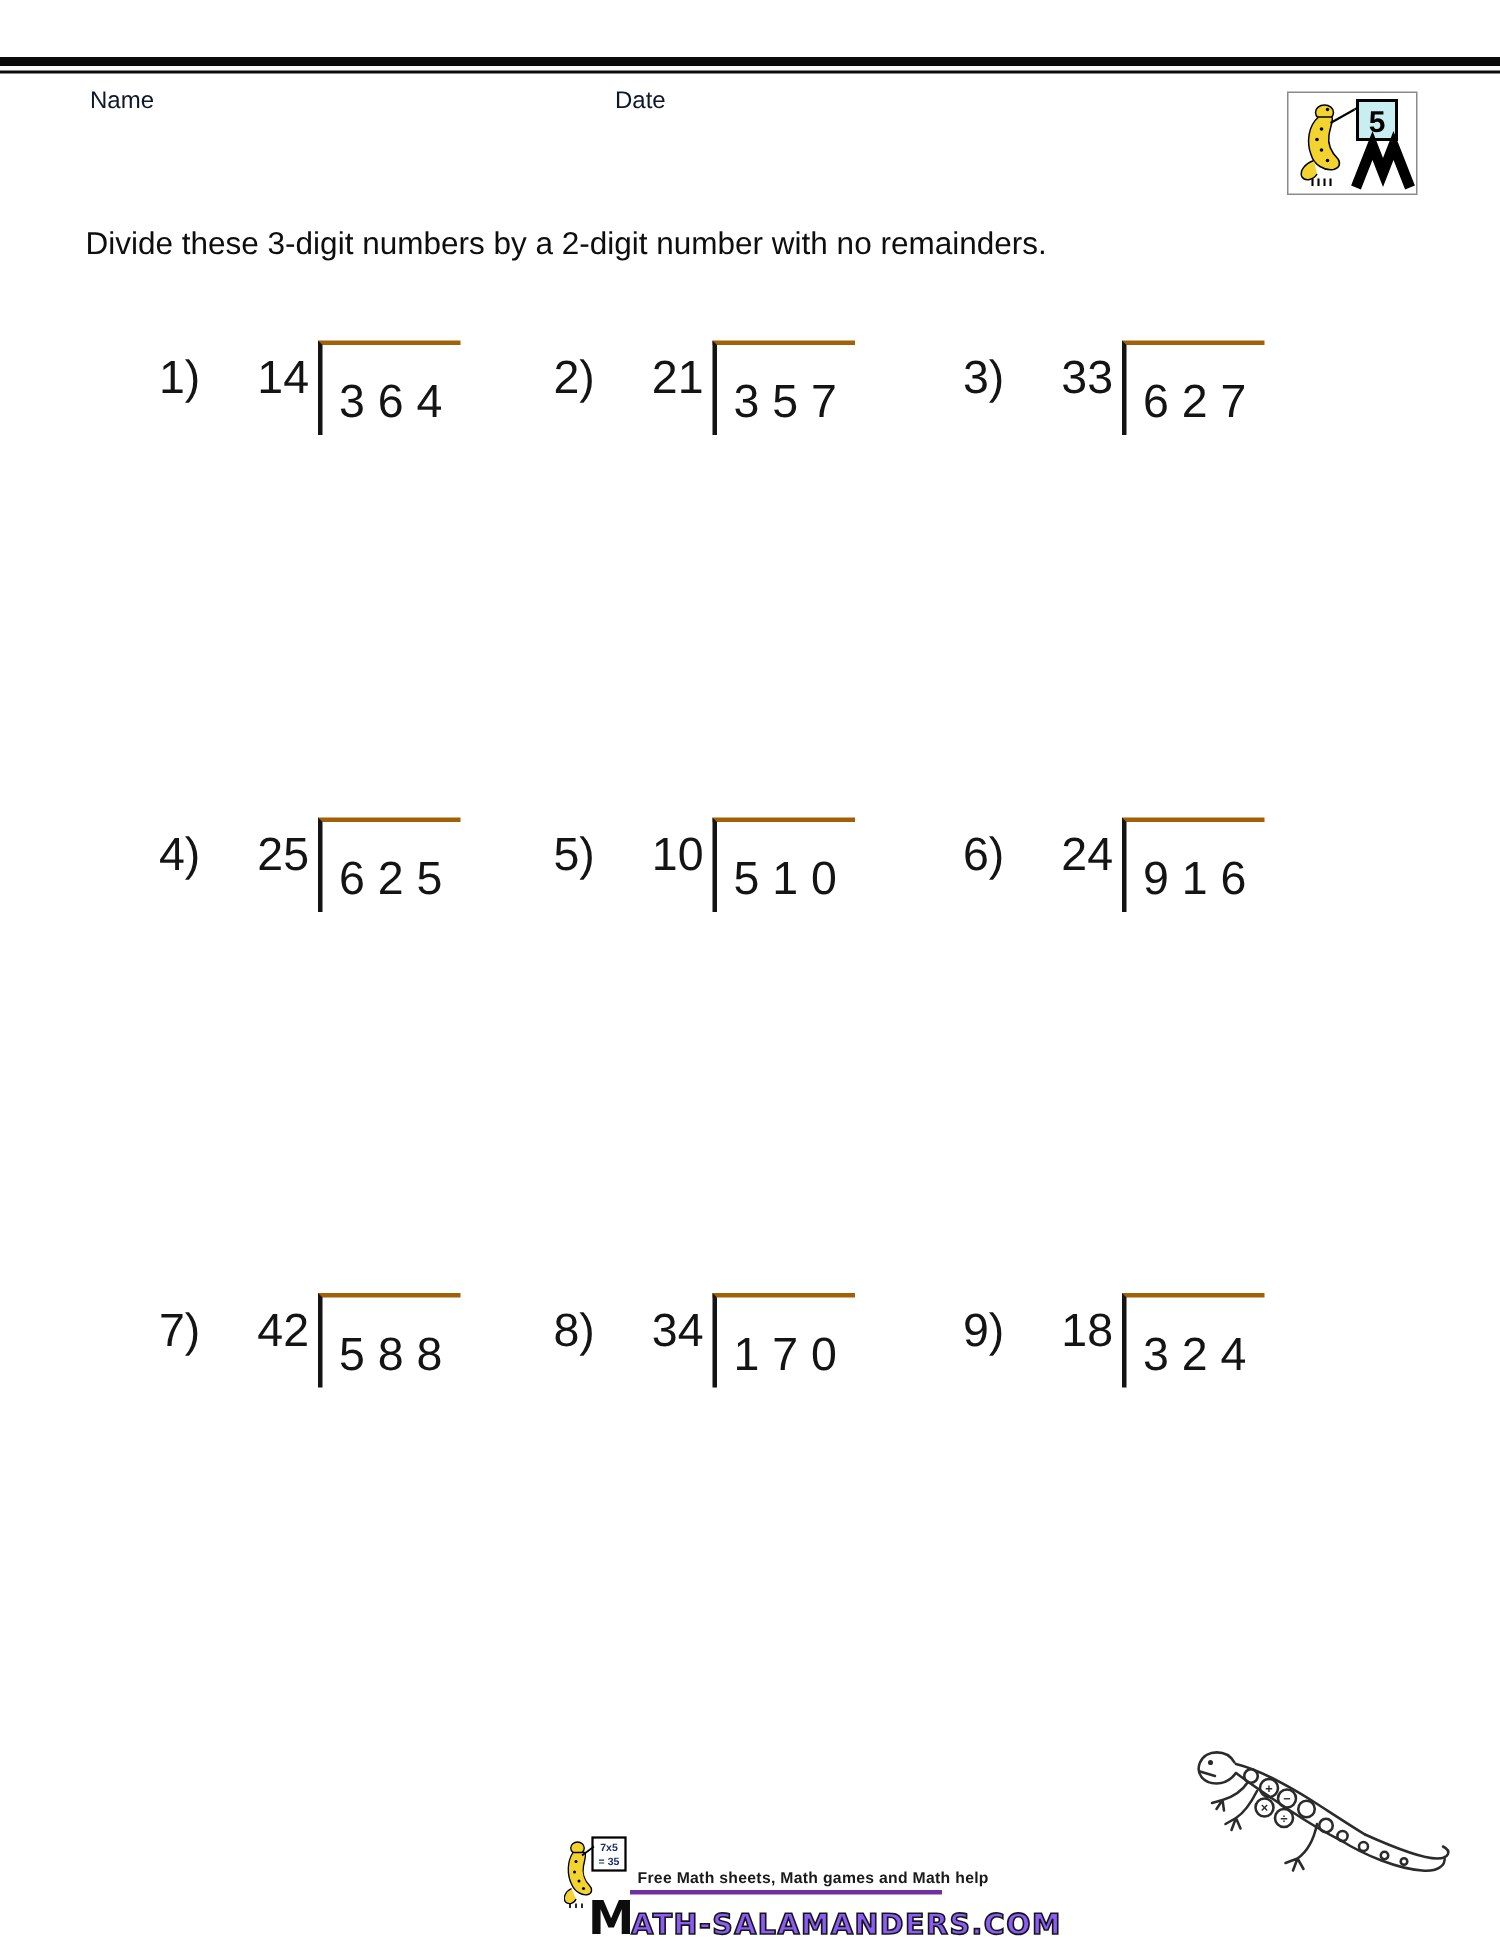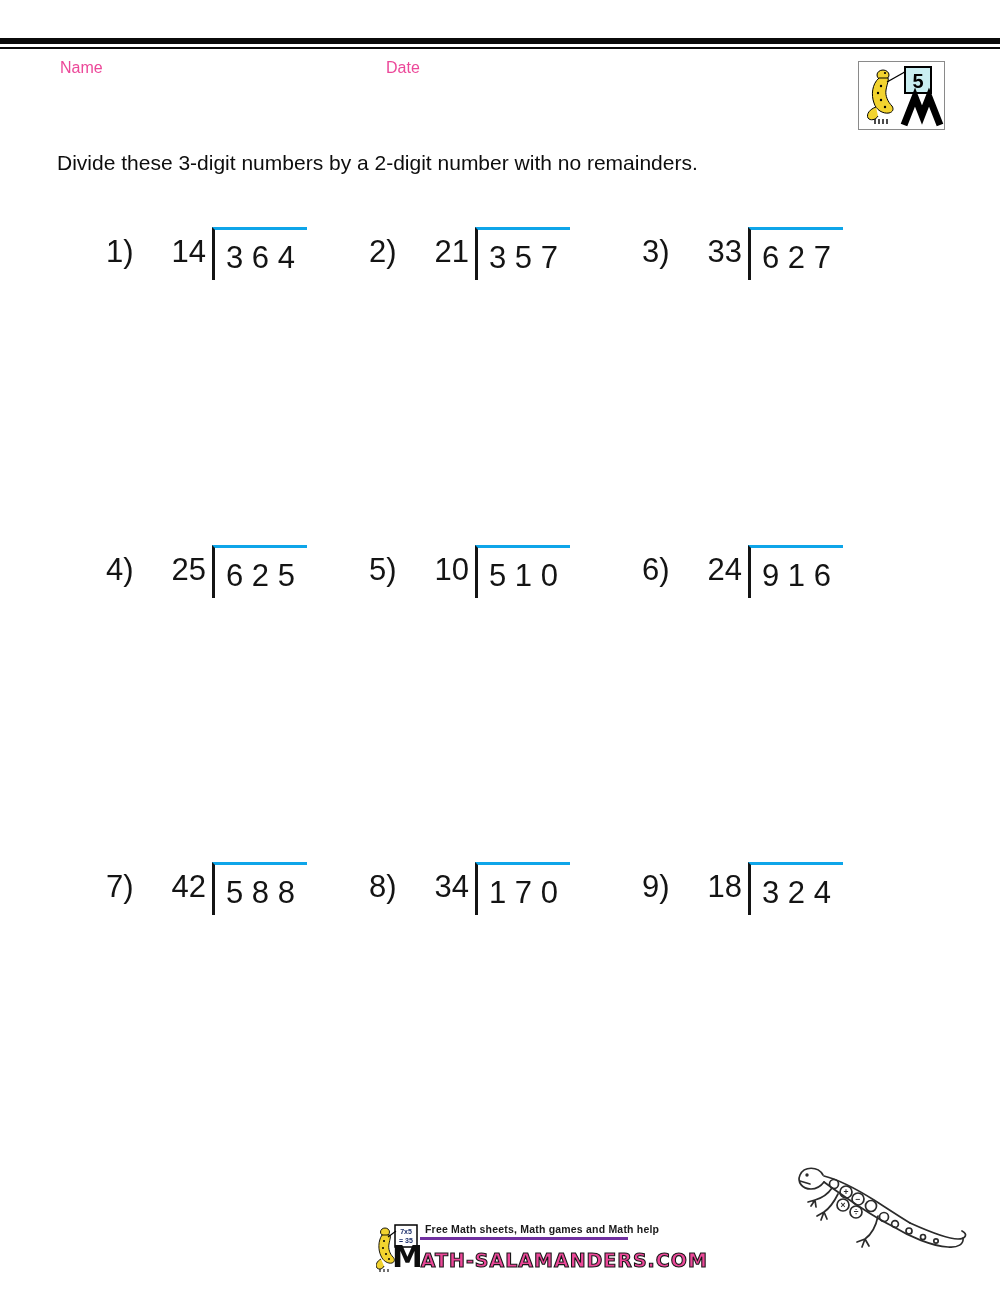--- a/index.html
+++ b/index.html
@@ -8,23 +8,23 @@
     width:1000px;height:1294px;
     background:#ffffff;
     font-family:"Liberation Sans", sans-serif;
     color:#111;
     overflow:hidden;
   }
   .top-rule{
     position:absolute;left:0;top:38px;width:1000px;height:3px;
     border-top:6px solid #0b0b0b;border-bottom:2px solid #0b0b0b;background:#fff;
   }
-  .field-label{position:absolute;font-size:16px;color:#ec4899;}
+  .field-label{position:absolute;font-size:16px;color:#0f172a;}
   .name-label{left:60px;top:59px;}
-  .date-label{left:386px;top:59px;text-align:center;}
+  .date-label{left:410px;top:59px;text-align:center;}
 
   .corner-logo{
     position:absolute;left:858px;top:61px;width:87px;height:69px;
     border:1px solid #8a8a8a;background:#fff;box-sizing:border-box;
   }
 
   .title{
     position:absolute;left:57px;top:101px;white-space:nowrap;
     font-family:"Liberation Serif", serif;font-weight:600;
     color:var(--title_blue);font-size:31px;line-height:40px;letter-spacing:.2px;
@@ -35,34 +35,34 @@
     position:absolute;left:57px;top:151px;font-size:21px;color:#0e0e0e;white-space:nowrap;
   }
 
   .problem{
     position:absolute;display:flex;align-items:flex-start;
     font-size:31px;line-height:1;color:#141414;white-space:nowrap;
   }
   .problem .pnum{width:64px;padding-top:9px;}
   .problem .divisor{min-width:36px;text-align:right;padding-top:9px;margin-right:6px;}
   .problem .dividend{
-    border-left:3px solid #141414;border-top:3px solid #0ea5e9;
-    padding:12px 12px 7px 11px;
+    border-left:3px solid #141414;border-top:3px solid #a16207;
+    padding:22px 12px 7px 11px;
     text-align:center;
   }
 
   .footer-logo{position:absolute;left:376px;top:1223px;display:flex;align-items:flex-start;}
   .fl-svg{flex:0 0 auto;}
   .fl-body{margin-left:0px;}
-  .fl-tagline{font-size:10.5px;font-weight:bold;color:#1a1a1a;white-space:nowrap;padding-left:5px;letter-spacing:.2px;}
+  .fl-tagline{font-size:10.5px;font-weight:bold;color:#1a1a1a;white-space:nowrap;padding-left:5px;letter-spacing:.2px;margin-top:23px;}
   .fl-rule{height:3px;background:var(--rule_purple);margin-top:2px;width:208px;}
   .fl-site{margin-left:-28px;margin-top:1px;white-space:nowrap;line-height:1;display:flex;align-items:flex-end;}
   .fl-site .initial{font-size:31px;font-weight:900;letter-spacing:-2px;color:#0d0d0d;font-family:"DejaVu Sans", sans-serif;}
   .fl-site .outline{
-    font-size:19px;font-weight:800;color:#ec4899;
+    font-size:19px;font-weight:800;color:#8b5cf6;
     -webkit-text-stroke:1.1px #161616;letter-spacing:1px;
     font-family:"DejaVu Sans", sans-serif;padding-bottom:2px;
   }
 
   .lizard{position:absolute;left:792px;top:1154px;}
 </style>
 </head>
 <body>
 
 <div class="page">

